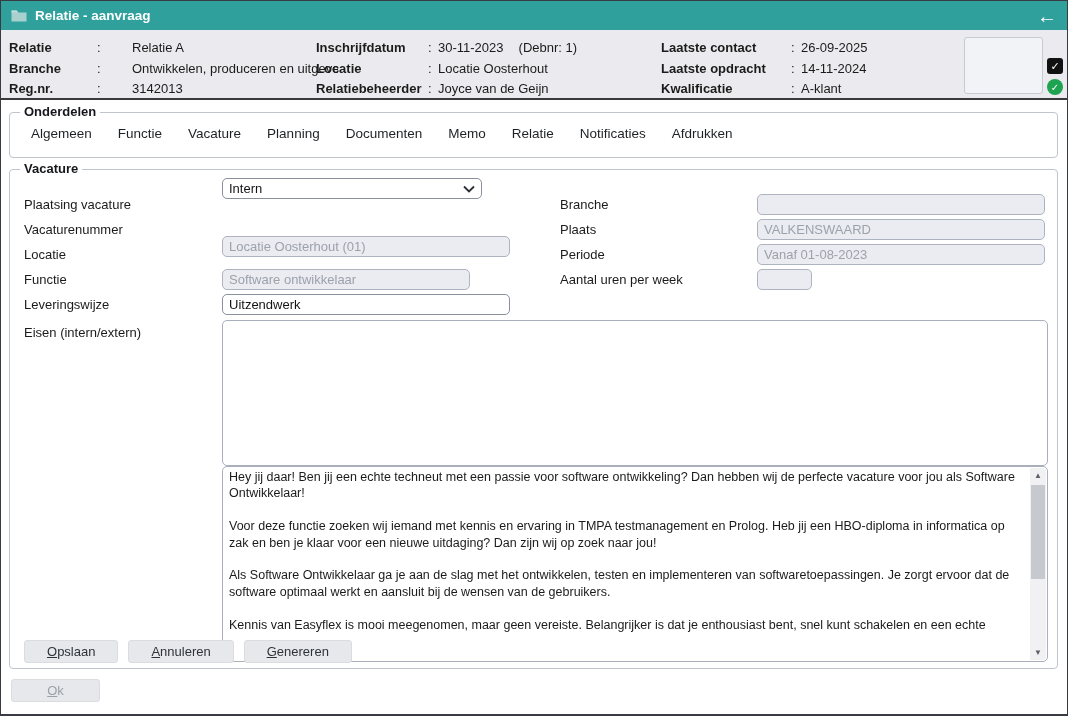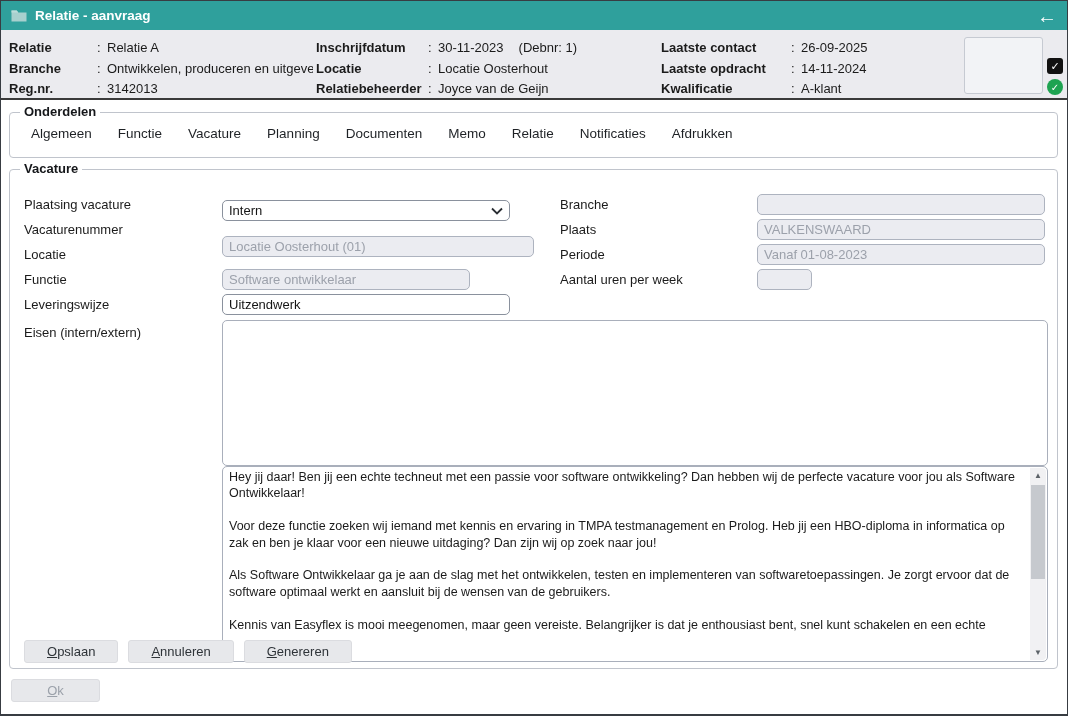--- a/index.html
+++ b/index.html
@@ -27,21 +27,21 @@
     position:absolute; left:0; top:29px; right:0; height:70px;
     background:#EBEBEF; border-bottom:2px solid #3A3A3A;
   }
   .hcol { position:absolute; top:8px; font-size:13px; color:#1b1b1b; }
   .hrow { display:grid; align-items:baseline; line-height:20.5px; }
   .hcol.c1 { left:8px; }   .c1 .hrow { grid-template-columns: 88px 10px auto; }
   .hcol.c2 { left:315px; } .c2 .hrow { grid-template-columns: 112px 10px auto; }
   .hcol.c3 { left:660px; } .c3 .hrow { grid-template-columns: 130px 10px auto; }
   .hlabel { font-weight:bold; }
   .hvalue { white-space:nowrap; }
-  .c1 .hvalue { max-width:206px; overflow:hidden; }
+  .c1 .hvalue { max-width:206px; overflow:hidden;margin-left:25px; }
   .hextra { margin-left:15px; }
   .photo-box {
     position:absolute; left:963px; top:7px; width:79px; height:57px;
     background:#F2F3F6; border:1px solid #C6CAD2; border-radius:3px;
   }
   .chk-black {
     position:absolute; left:1046px; top:28px; width:16px; height:16px;
     background:#111; border-radius:3px; color:#fff; font-size:11px;
     display:flex; align-items:center; justify-content:center; cursor:pointer;
   }
@@ -198,33 +198,33 @@
       <span class="tab">Relatie</span>
       <span class="tab">Notificaties</span>
       <span class="tab">Afdrukken</span>
     </div>
   </div>
 
   <div class="fieldset fs-vacature">
     <span class="legend">Vacature</span>
 
     <span class="flabel" style="left:14px; top:24px;">Plaatsing vacature</span>
-    <div class="select" style="left:212px; top:30px; width:288px;">
+    <div class="select" style="left:212px; top:8px; width:260px;">
       <span>Intern</span>
       <span class="chev">
         <svg width="12" height="8" viewBox="0 0 12 8">
             <polyline points="1,1.5 6,6.5 11,1.5" fill="none" stroke="#2a2e33" stroke-width="1.8"></polyline>
           </svg>
       </span>
     </div>
 
     <span class="flabel" style="left:14px; top:49px;">Vacaturenummer</span>
 
     <span class="flabel" style="left:14px; top:74px;">Locatie</span>
-    <div class="input disabled" style="left:212px; top:66px; width:312px;">Locatie Oosterhout (01)</div>
+    <div class="input disabled" style="left:212px; top:66px; width:288px;">Locatie Oosterhout (01)</div>
 
     <span class="flabel" style="left:14px; top:99px;">Functie</span>
     <div class="input disabled" style="left:212px; top:99px; width:248px;">Software ontwikkelaar</div>
 
     <span class="flabel" style="left:14px; top:124px;">Leveringswijze</span>
     <div class="input enabled" style="left:212px; top:124px; width:288px;">Uitzendwerk</div>
 
     <span class="flabel" style="left:550px; top:24px;">Branche</span>
     <div class="input disabled" style="left:747px; top:24px; width:288px;"></div>
 

